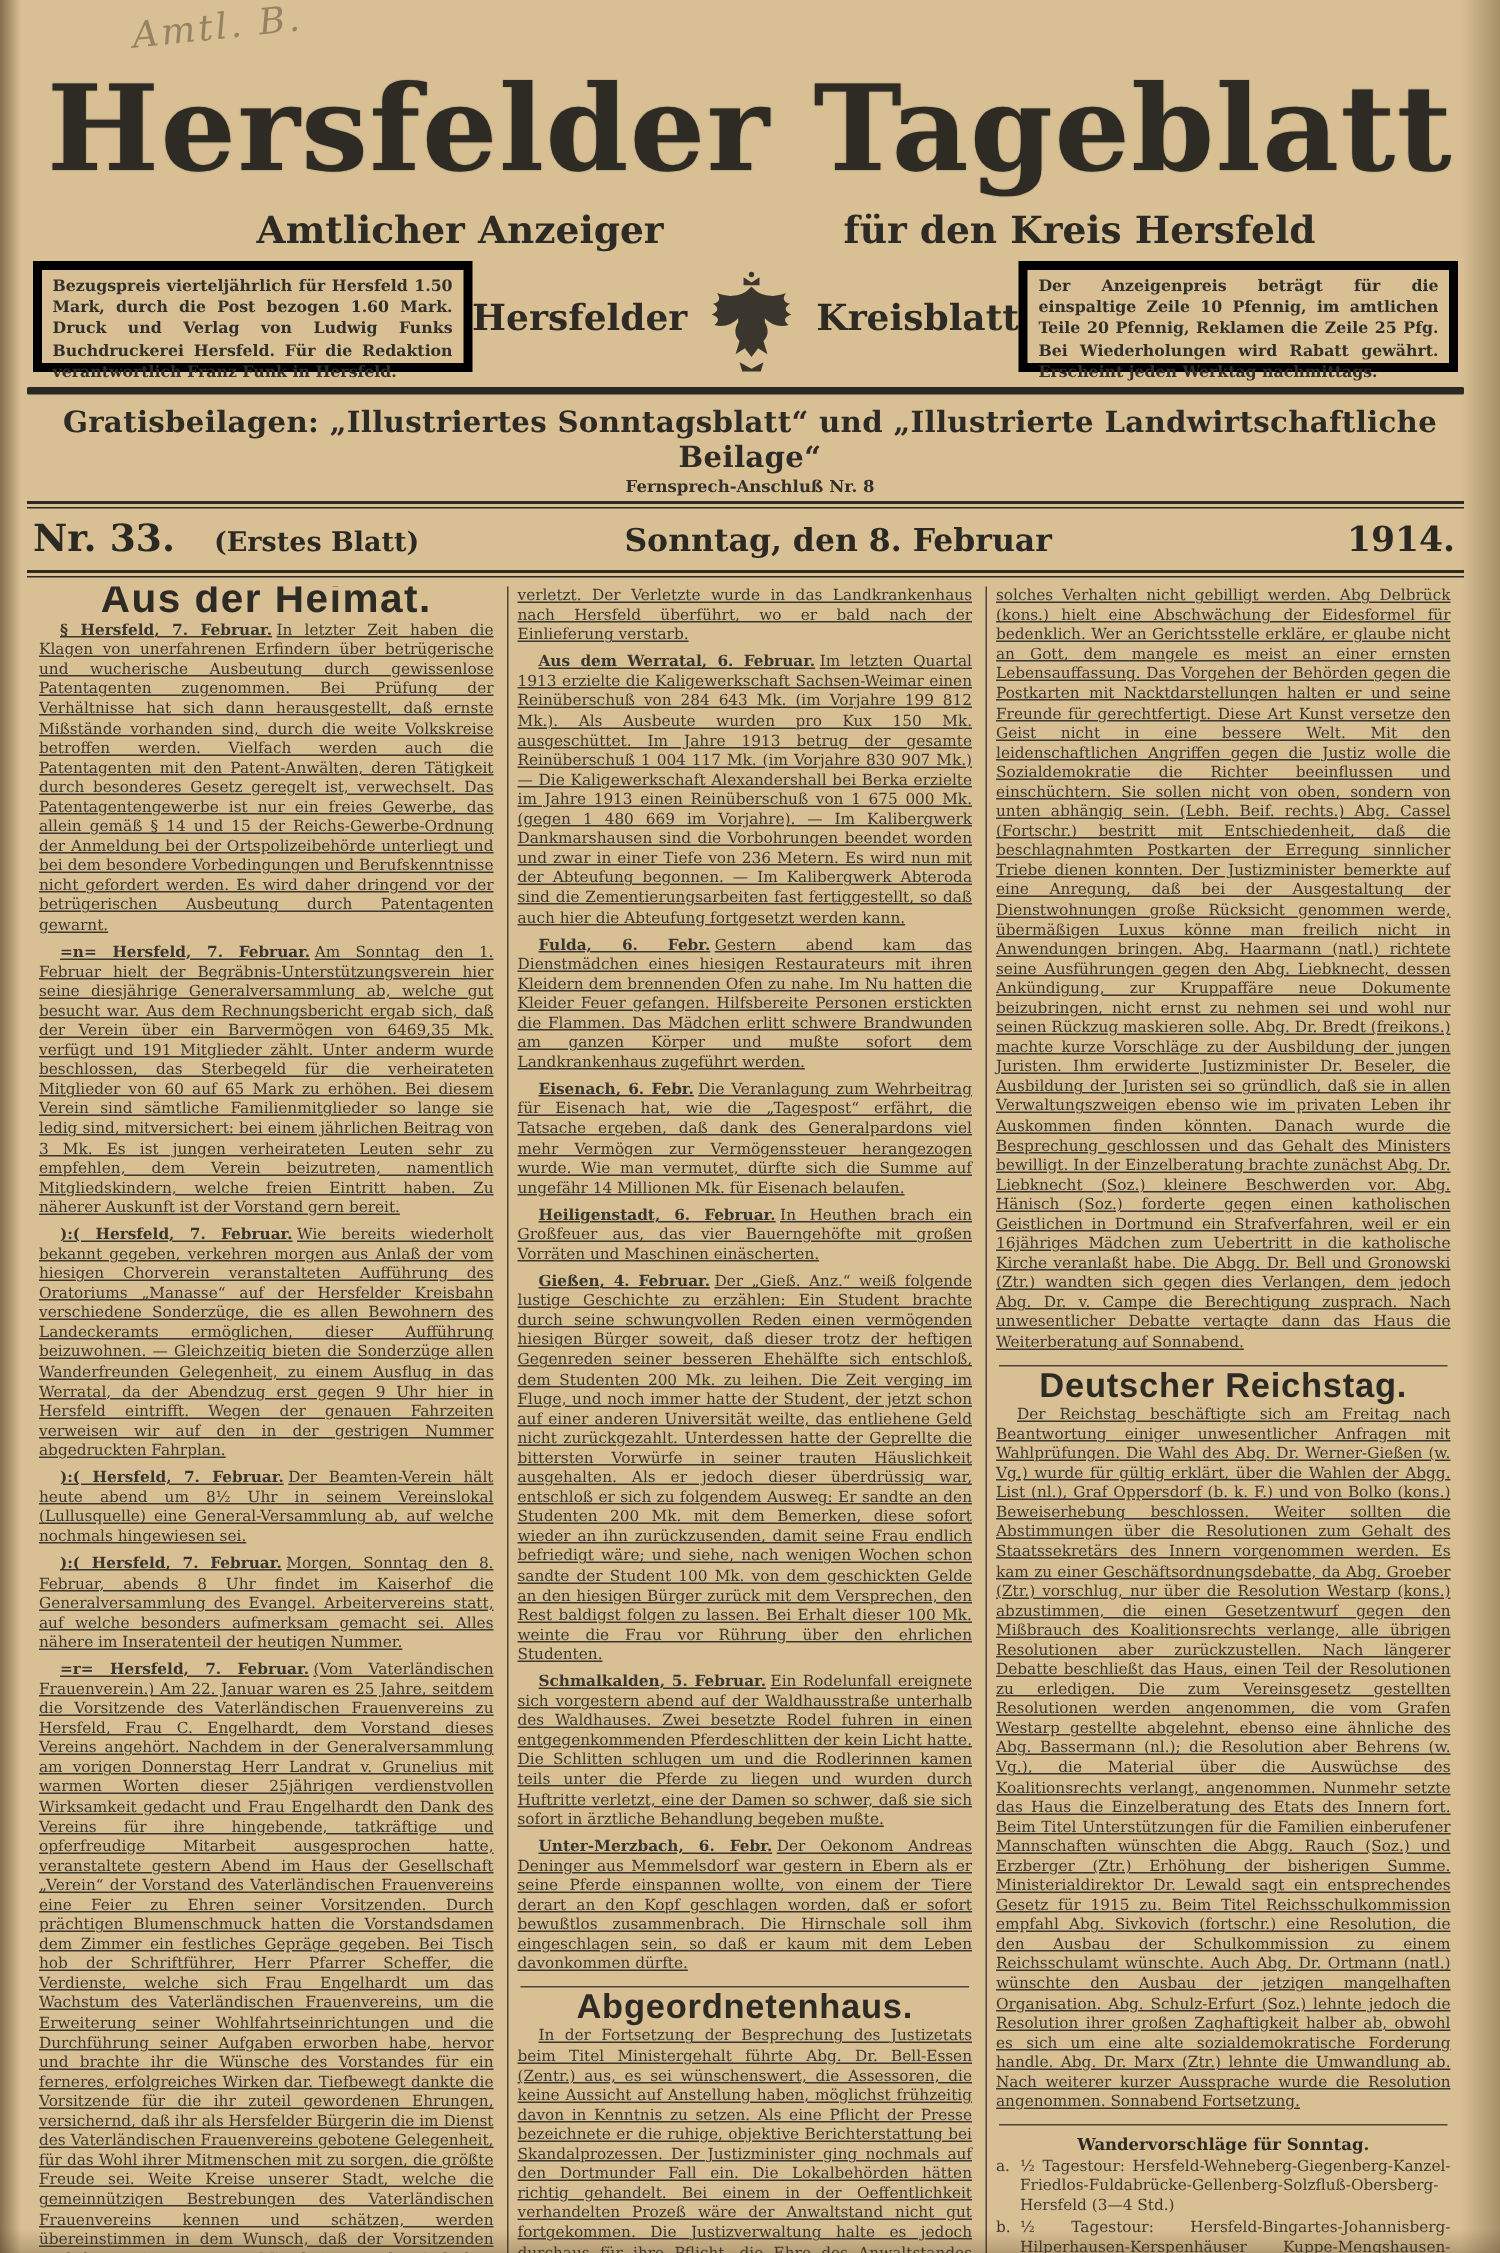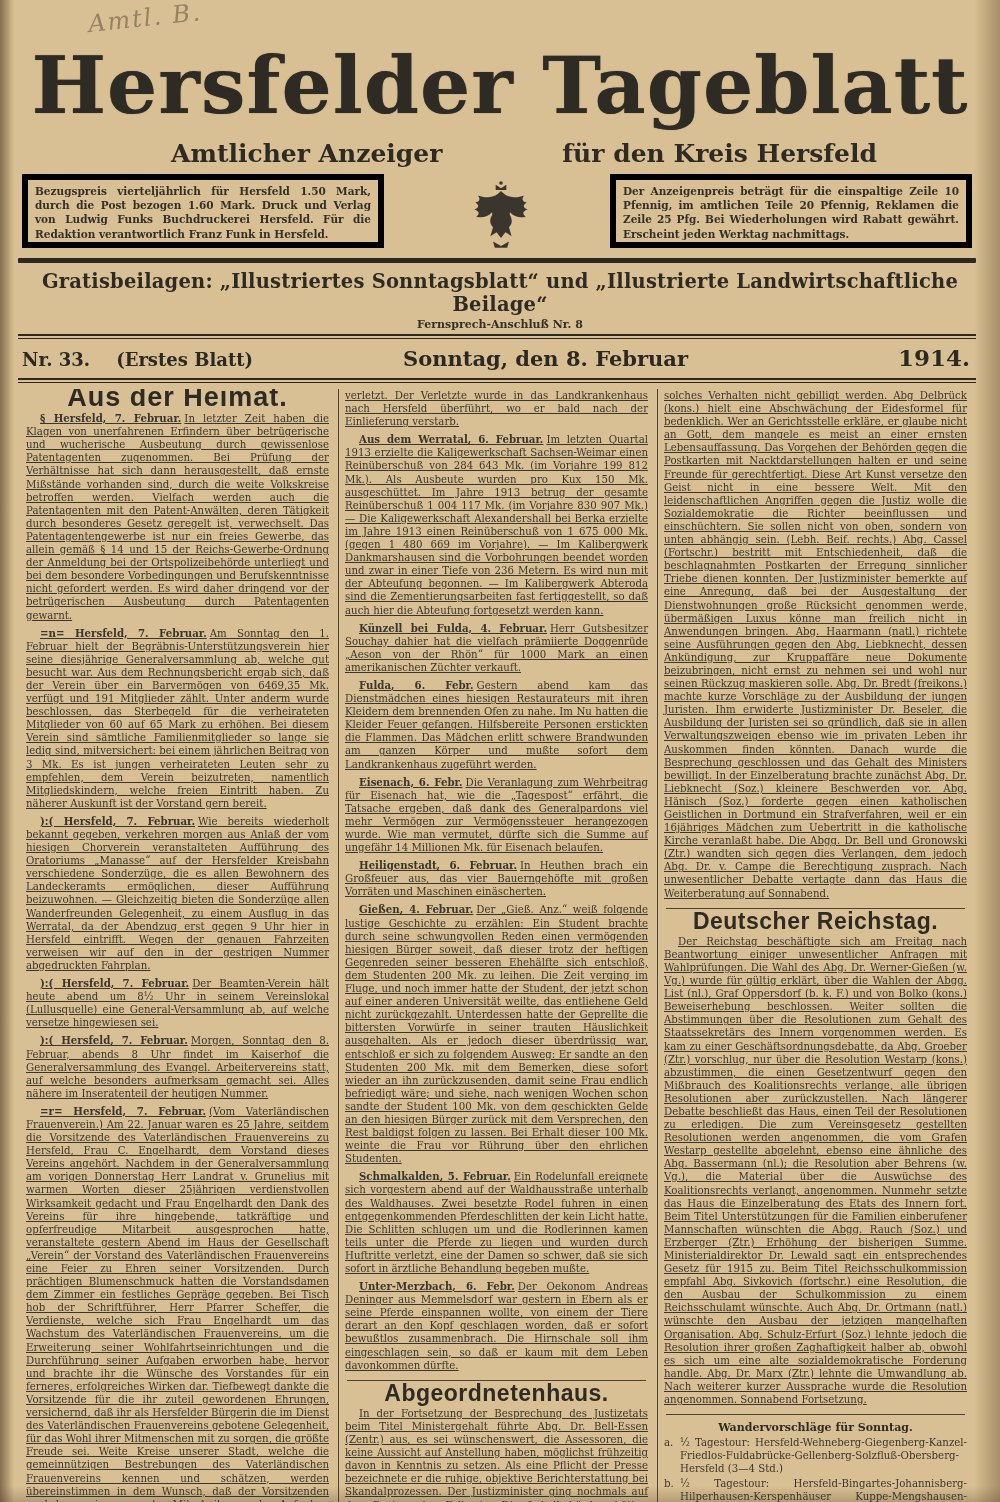--- a/index.html
+++ b/index.html
@@ -70,21 +70,21 @@
   .gratis{
     text-align:center;font-weight:700;font-size:19.5px;color:#2e2b25;
     margin-top:7px;letter-spacing:.2px;
   }
   .phone{text-align:center;font-weight:700;font-size:11px;margin-top:2px;color:#33302a;}
 
   .dateline{
     display:flex;align-items:baseline;
     padding:5px 30px 4px 22px;font-weight:700;color:#2c2923;
   }
-  .dl-no{font-size:18px;}
+  .dl-no{font-size:25px;}
   .dl-part{font-size:18px;margin-left:26px;}
   .dl-date{font-size:21px;flex:1;text-align:center;padding-right:60px;}
   .dl-year{font-size:23px;}
 
   .columns{
     display:flex;
     padding:6px 24px 0 20px;
     height:1120px;
   }
   .col{
@@ -149,20 +149,24 @@
       L46 126 L60 117 L70 130 L80 117 L94 126 L88 106
       C96 98 96 88 90 78 L90 72
       C100 82 112 86 126 82 C118 76 118 70 130 66
       C120 62 118 56 128 50 C118 48 116 42 122 34
       C110 38 102 40 88 36 C80 34 76 30 70 24 Z"></path>
     <path d="M52 138 l18 10 18 -10 -4 14 h-28 z"></path>
   </svg>
 
   <div class="boxes-row">
     <div class="info-box">Bezugspreis vierteljährlich für Hersfeld 1.50 Mark, durch die Post bezogen 1.60 Mark. Druck und Verlag von Ludwig Funks Buchdruckerei Hersfeld. Für die Redaktion verantwortlich Franz Funk in Hersfeld.</div>
+    <div class="center-names">
+      <span>Hersfelder</span>
+      <span>Kreisblatt</span>
+    </div>
     <div class="info-box">Der Anzeigenpreis beträgt für die einspaltige Zeile 10 Pfennig, im amtlichen Teile 20 Pfennig, Reklamen die Zeile 25 Pfg. Bei Wiederholungen wird Rabatt gewährt. Erscheint jeden Werktag nachmittags.</div>
   </div>
 
   <div class="rule-thick"></div>
 
   <div class="gratis">Gratisbeilagen: „Illustriertes Sonntagsblatt“ und „Illustrierte Landwirtschaftliche Beilage“</div>
   <div class="phone">Fernsprech-Anschluß Nr. 8</div>
 
   <div class="rule-double"></div>
 
@@ -180,36 +184,35 @@
     <div class="col">
       <h2 class="col-heading">Aus der Heimat.</h2>
       <div>
 
           <p><span class="lead">§ Hersfeld, 7. Februar.</span><span>In letzter Zeit haben die Klagen von unerfahrenen Erfindern über betrügerische und wucherische Ausbeutung durch gewissenlose Patentagenten zugenommen. Bei Prüfung der Verhältnisse hat sich dann herausgestellt, daß ernste Mißstände vorhanden sind, durch die weite Volkskreise betroffen werden. Vielfach werden auch die Patentagenten mit den Patent-Anwälten, deren Tätigkeit durch besonderes Gesetz geregelt ist, verwechselt. Das Patentagentengewerbe ist nur ein freies Gewerbe, das allein gemäß § 14 und 15 der Reichs-Gewerbe-Ordnung der Anmeldung bei der Ortspolizeibehörde unterliegt und bei dem besondere Vorbedingungen und Berufskenntnisse nicht gefordert werden. Es wird daher dringend vor der betrügerischen Ausbeutung durch Patentagenten gewarnt.</span></p>
 
           <p><span class="lead">=n= Hersfeld, 7. Februar.</span><span>Am Sonntag den 1. Februar hielt der Begräbnis-Unterstützungsverein hier seine diesjährige Generalversammlung ab, welche gut besucht war. Aus dem Rechnungsbericht ergab sich, daß der Verein über ein Barvermögen von 6469,35 Mk. verfügt und 191 Mitglieder zählt. Unter anderm wurde beschlossen, das Sterbegeld für die verheirateten Mitglieder von 60 auf 65 Mark zu erhöhen. Bei diesem Verein sind sämtliche Familienmitglieder so lange sie ledig sind, mitversichert: bei einem jährlichen Beitrag von 3 Mk. Es ist jungen verheirateten Leuten sehr zu empfehlen, dem Verein beizutreten, namentlich Mitgliedskindern, welche freien Eintritt haben. Zu näherer Auskunft ist der Vorstand gern bereit.</span></p>
 
           <p><span class="lead">):( Hersfeld, 7. Februar.</span><span>Wie bereits wiederholt bekannt gegeben, verkehren morgen aus Anlaß der vom hiesigen Chorverein veranstalteten Aufführung des Oratoriums „Manasse“ auf der Hersfelder Kreisbahn verschiedene Sonderzüge, die es allen Bewohnern des Landeckeramts ermöglichen, dieser Aufführung beizuwohnen. — Gleichzeitig bieten die Sonderzüge allen Wanderfreunden Gelegenheit, zu einem Ausflug in das Werratal, da der Abendzug erst gegen 9 Uhr hier in Hersfeld eintrifft. Wegen der genauen Fahrzeiten verweisen wir auf den in der gestrigen Nummer abgedruckten Fahrplan.</span></p>
 
-          <p><span class="lead">):( Hersfeld, 7. Februar.</span><span>Der Beamten-Verein hält heute abend um 8½ Uhr in seinem Vereinslokal (Lullusquelle) eine General-Versammlung ab, auf welche versetze hingewiesen sei.</span></p>
+          <p><span class="lead">):( Hersfeld, 7. Februar.</span><span>Der Beamten-Verein hält heute abend um 8½ Uhr in seinem Vereinslokal (Lullusquelle) eine General-Versammlung ab, auf welche nochmals hingewiesen sei.</span></p>
 
           <p><span class="lead">):( Hersfeld, 7. Februar.</span><span>Morgen, Sonntag den 8. Februar, abends 8 Uhr findet im Kaiserhof die Generalversammlung des Evangel. Arbeitervereins statt, auf welche besonders aufmerksam gemacht sei. Alles nähere im Inseratenteil der heutigen Nummer.</span></p>
 
           <p><span class="lead">=r= Hersfeld, 7. Februar.</span><span>(Vom Vaterländischen Frauenverein.) Am 22. Januar waren es 25 Jahre, seitdem die Vorsitzende des Vaterländischen Frauenvereins zu Hersfeld, Frau C. Engelhardt, dem Vorstand dieses Vereins angehört. Nachdem in der Generalversammlung am vorigen Donnerstag Herr Landrat v. Grunelius mit warmen Worten dieser 25jährigen verdienstvollen Wirksamkeit gedacht und Frau Engelhardt den Dank des Vereins für ihre hingebende, tatkräftige und opferfreudige Mitarbeit ausgesprochen hatte, veranstaltete gestern Abend im Haus der Gesellschaft „Verein“ der Vorstand des Vaterländischen Frauenvereins eine Feier zu Ehren seiner Vorsitzenden. Durch prächtigen Blumenschmuck hatten die Vorstandsdamen dem Zimmer ein festliches Gepräge gegeben. Bei Tisch hob der Schriftführer, Herr Pfarrer Scheffer, die Verdienste, welche sich Frau Engelhardt um das Wachstum des Vaterländischen Frauenvereins, um die Erweiterung seiner Wohlfahrtseinrichtungen und die Durchführung seiner Aufgaben erworben habe, hervor und brachte ihr die Wünsche des Vorstandes für ein ferneres, erfolgreiches Wirken dar. Tiefbewegt dankte die Vorsitzende für die ihr zuteil gewordenen Ehrungen, versichernd, daß ihr als Hersfelder Bürgerin die im Dienst des Vaterländischen Frauenvereins gebotene Gelegenheit, für das Wohl ihrer Mitmenschen mit zu sorgen, die größte Freude sei. Weite Kreise unserer Stadt, welche die gemeinnützigen Bestrebungen des Vaterländischen Frauenvereins kennen und schätzen, werden übereinstimmen in dem Wunsch, daß der Vorsitzenden noch lange ein gesegnetes Mitarbeiten an den Aufgaben des Vereins beschieden sein möge.</span></p>
 
         </div>
     </div>
 
     <div class="col">
       <p class="cont">verletzt. Der Verletzte wurde in das Landkrankenhaus nach Hersfeld überführt, wo er bald nach der Einlieferung verstarb.</p>
       <div>
 
           <p><span class="lead">Aus dem Werratal, 6. Februar.</span><span>Im letzten Quartal 1913 erzielte die Kaligewerkschaft Sachsen-Weimar einen Reinüberschuß von 284 643 Mk. (im Vorjahre 199 812 Mk.). Als Ausbeute wurden pro Kux 150 Mk. ausgeschüttet. Im Jahre 1913 betrug der gesamte Reinüberschuß 1 004 117 Mk. (im Vorjahre 830 907 Mk.) — Die Kaligewerkschaft Alexandershall bei Berka erzielte im Jahre 1913 einen Reinüberschuß von 1 675 000 Mk. (gegen 1 480 669 im Vorjahre). — Im Kalibergwerk Dankmarshausen sind die Vorbohrungen beendet worden und zwar in einer Tiefe von 236 Metern. Es wird nun mit der Abteufung begonnen. — Im Kalibergwerk Abteroda sind die Zementierungsarbeiten fast fertiggestellt, so daß auch hier die Abteufung fortgesetzt werden kann.</span></p>
 
-          <p><span class="lead">Künzell bei Fulda, 4. Februar.</span><span>Herr Gutsbesitzer Souchay dahier hat die vielfach prämiierte Doggenrüde „Aeson von der Rhön“ für 1000 Mark an einen amerikanischen Züchter verkauft.</span></p>
 
           <p><span class="lead">Fulda, 6. Febr.</span><span>Gestern abend kam das Dienstmädchen eines hiesigen Restaurateurs mit ihren Kleidern dem brennenden Ofen zu nahe. Im Nu hatten die Kleider Feuer gefangen. Hilfsbereite Personen erstickten die Flammen. Das Mädchen erlitt schwere Brandwunden am ganzen Körper und mußte sofort dem Landkrankenhaus zugeführt werden.</span></p>
 
           <p><span class="lead">Eisenach, 6. Febr.</span><span>Die Veranlagung zum Wehrbeitrag für Eisenach hat, wie die „Tagespost“ erfährt, die Tatsache ergeben, daß dank des Generalpardons viel mehr Vermögen zur Vermögenssteuer herangezogen wurde. Wie man vermutet, dürfte sich die Summe auf ungefähr 14 Millionen Mk. für Eisenach belaufen.</span></p>
 
           <p><span class="lead">Heiligenstadt, 6. Februar.</span><span>In Heuthen brach ein Großfeuer aus, das vier Bauerngehöfte mit großen Vorräten und Maschinen einäscherten.</span></p>
 
           <p><span class="lead">Gießen, 4. Februar.</span><span>Der „Gieß. Anz.“ weiß folgende lustige Geschichte zu erzählen: Ein Student brachte durch seine schwungvollen Reden einen vermögenden hiesigen Bürger soweit, daß dieser trotz der heftigen Gegenreden seiner besseren Ehehälfte sich entschloß, dem Studenten 200 Mk. zu leihen. Die Zeit verging im Fluge, und noch immer hatte der Student, der jetzt schon auf einer anderen Universität weilte, das entliehene Geld nicht zurückgezahlt. Unterdessen hatte der Geprellte die bittersten Vorwürfe in seiner trauten Häuslichkeit ausgehalten. Als er jedoch dieser überdrüssig war, entschloß er sich zu folgendem Ausweg: Er sandte an den Studenten 200 Mk. mit dem Bemerken, diese sofort wieder an ihn zurückzusenden, damit seine Frau endlich befriedigt wäre; und siehe, nach wenigen Wochen schon sandte der Student 100 Mk. von dem geschickten Gelde an den hiesigen Bürger zurück mit dem Versprechen, den Rest baldigst folgen zu lassen. Bei Erhalt dieser 100 Mk. weinte die Frau vor Rührung über den ehrlichen Studenten.</span></p>
 
           <p><span class="lead">Schmalkalden, 5. Februar.</span><span>Ein Rodelunfall ereignete sich vorgestern abend auf der Waldhausstraße unterhalb des Waldhauses. Zwei besetzte Rodel fuhren in einen entgegenkommenden Pferdeschlitten der kein Licht hatte. Die Schlitten schlugen um und die Rodlerinnen kamen teils unter die Pferde zu liegen und wurden durch Huftritte verletzt, eine der Damen so schwer, daß sie sich sofort in ärztliche Behandlung begeben mußte.</span></p>

